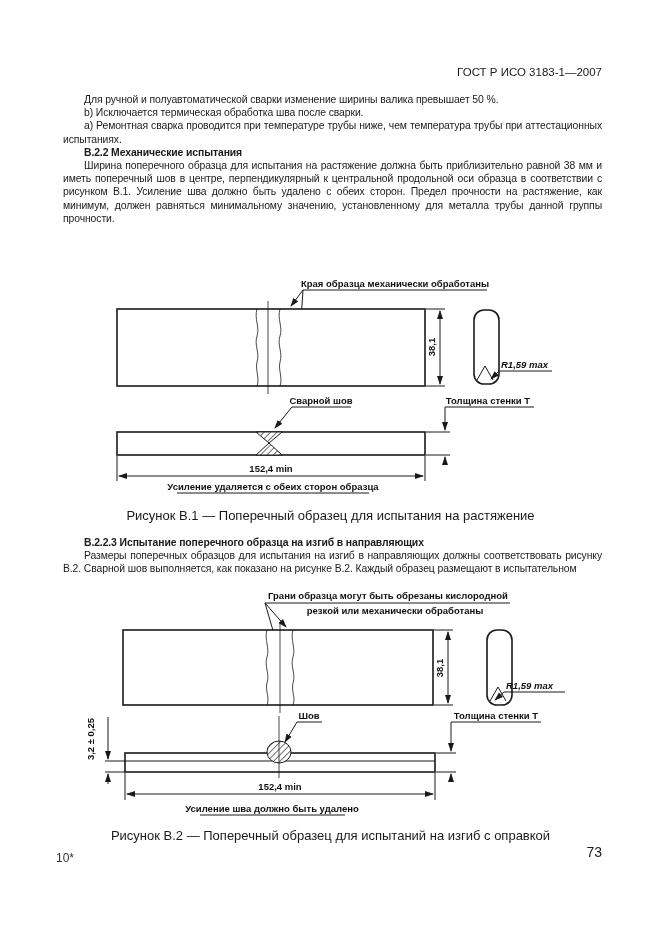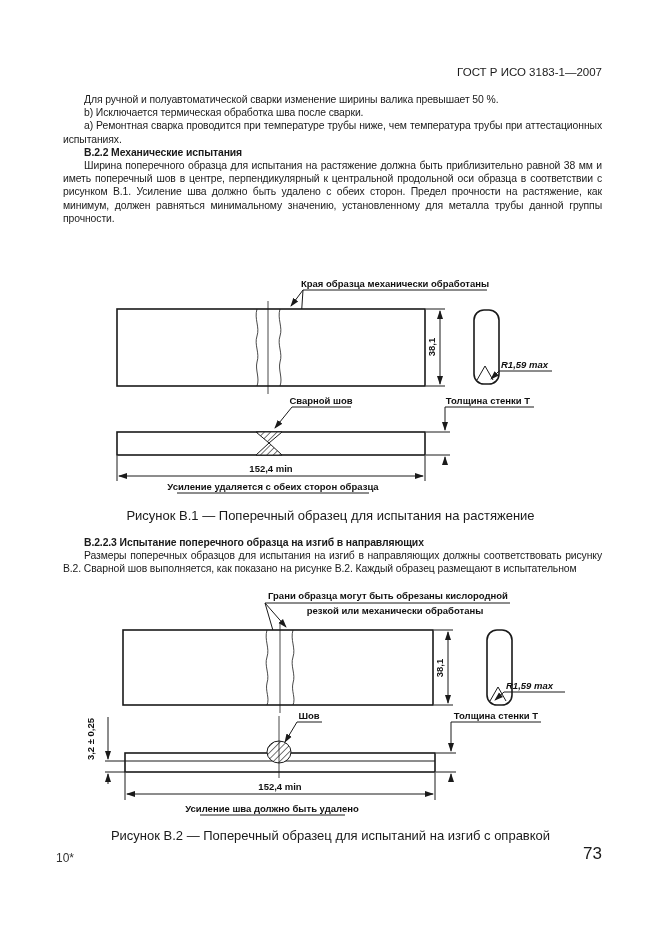--- a/index.html
+++ b/index.html
@@ -15,21 +15,21 @@
   .textblock p.h{font-weight:bold;}
   #tb1{top:93px;}
   #tb2{top:536px;}
   .figsvg{position:absolute;left:58px;}
   #fig1{top:275px;}
   #fig2{top:588px;}
   .caption{position:absolute;left:0;width:661px;text-align:center;font-size:13px;}
   #cap1{top:508px;}
   #cap2{top:828px;}
   .foot-l{position:absolute;left:56px;top:851px;font-size:12px;color:#333;}
-  .foot-r{position:absolute;right:59px;top:844px;font-size:17px;}
+  .foot-r{position:absolute;right:59px;top:844px;font-size:14px;}
   svg text{font-family:"Liberation Sans",sans-serif;font-weight:bold;font-size:9.5px;fill:#111;}
   svg text.rlab{font-style:italic;}
   .thick{stroke:#1a1a1a;stroke-width:1.6;}
   .thin{stroke:#1a1a1a;stroke-width:1;}
   .hair{stroke:#1a1a1a;stroke-width:0.8;}
   .nofill{fill:none;}
   .wfill{fill:#ffffff;}
 </style>
 </head>
 <body>

